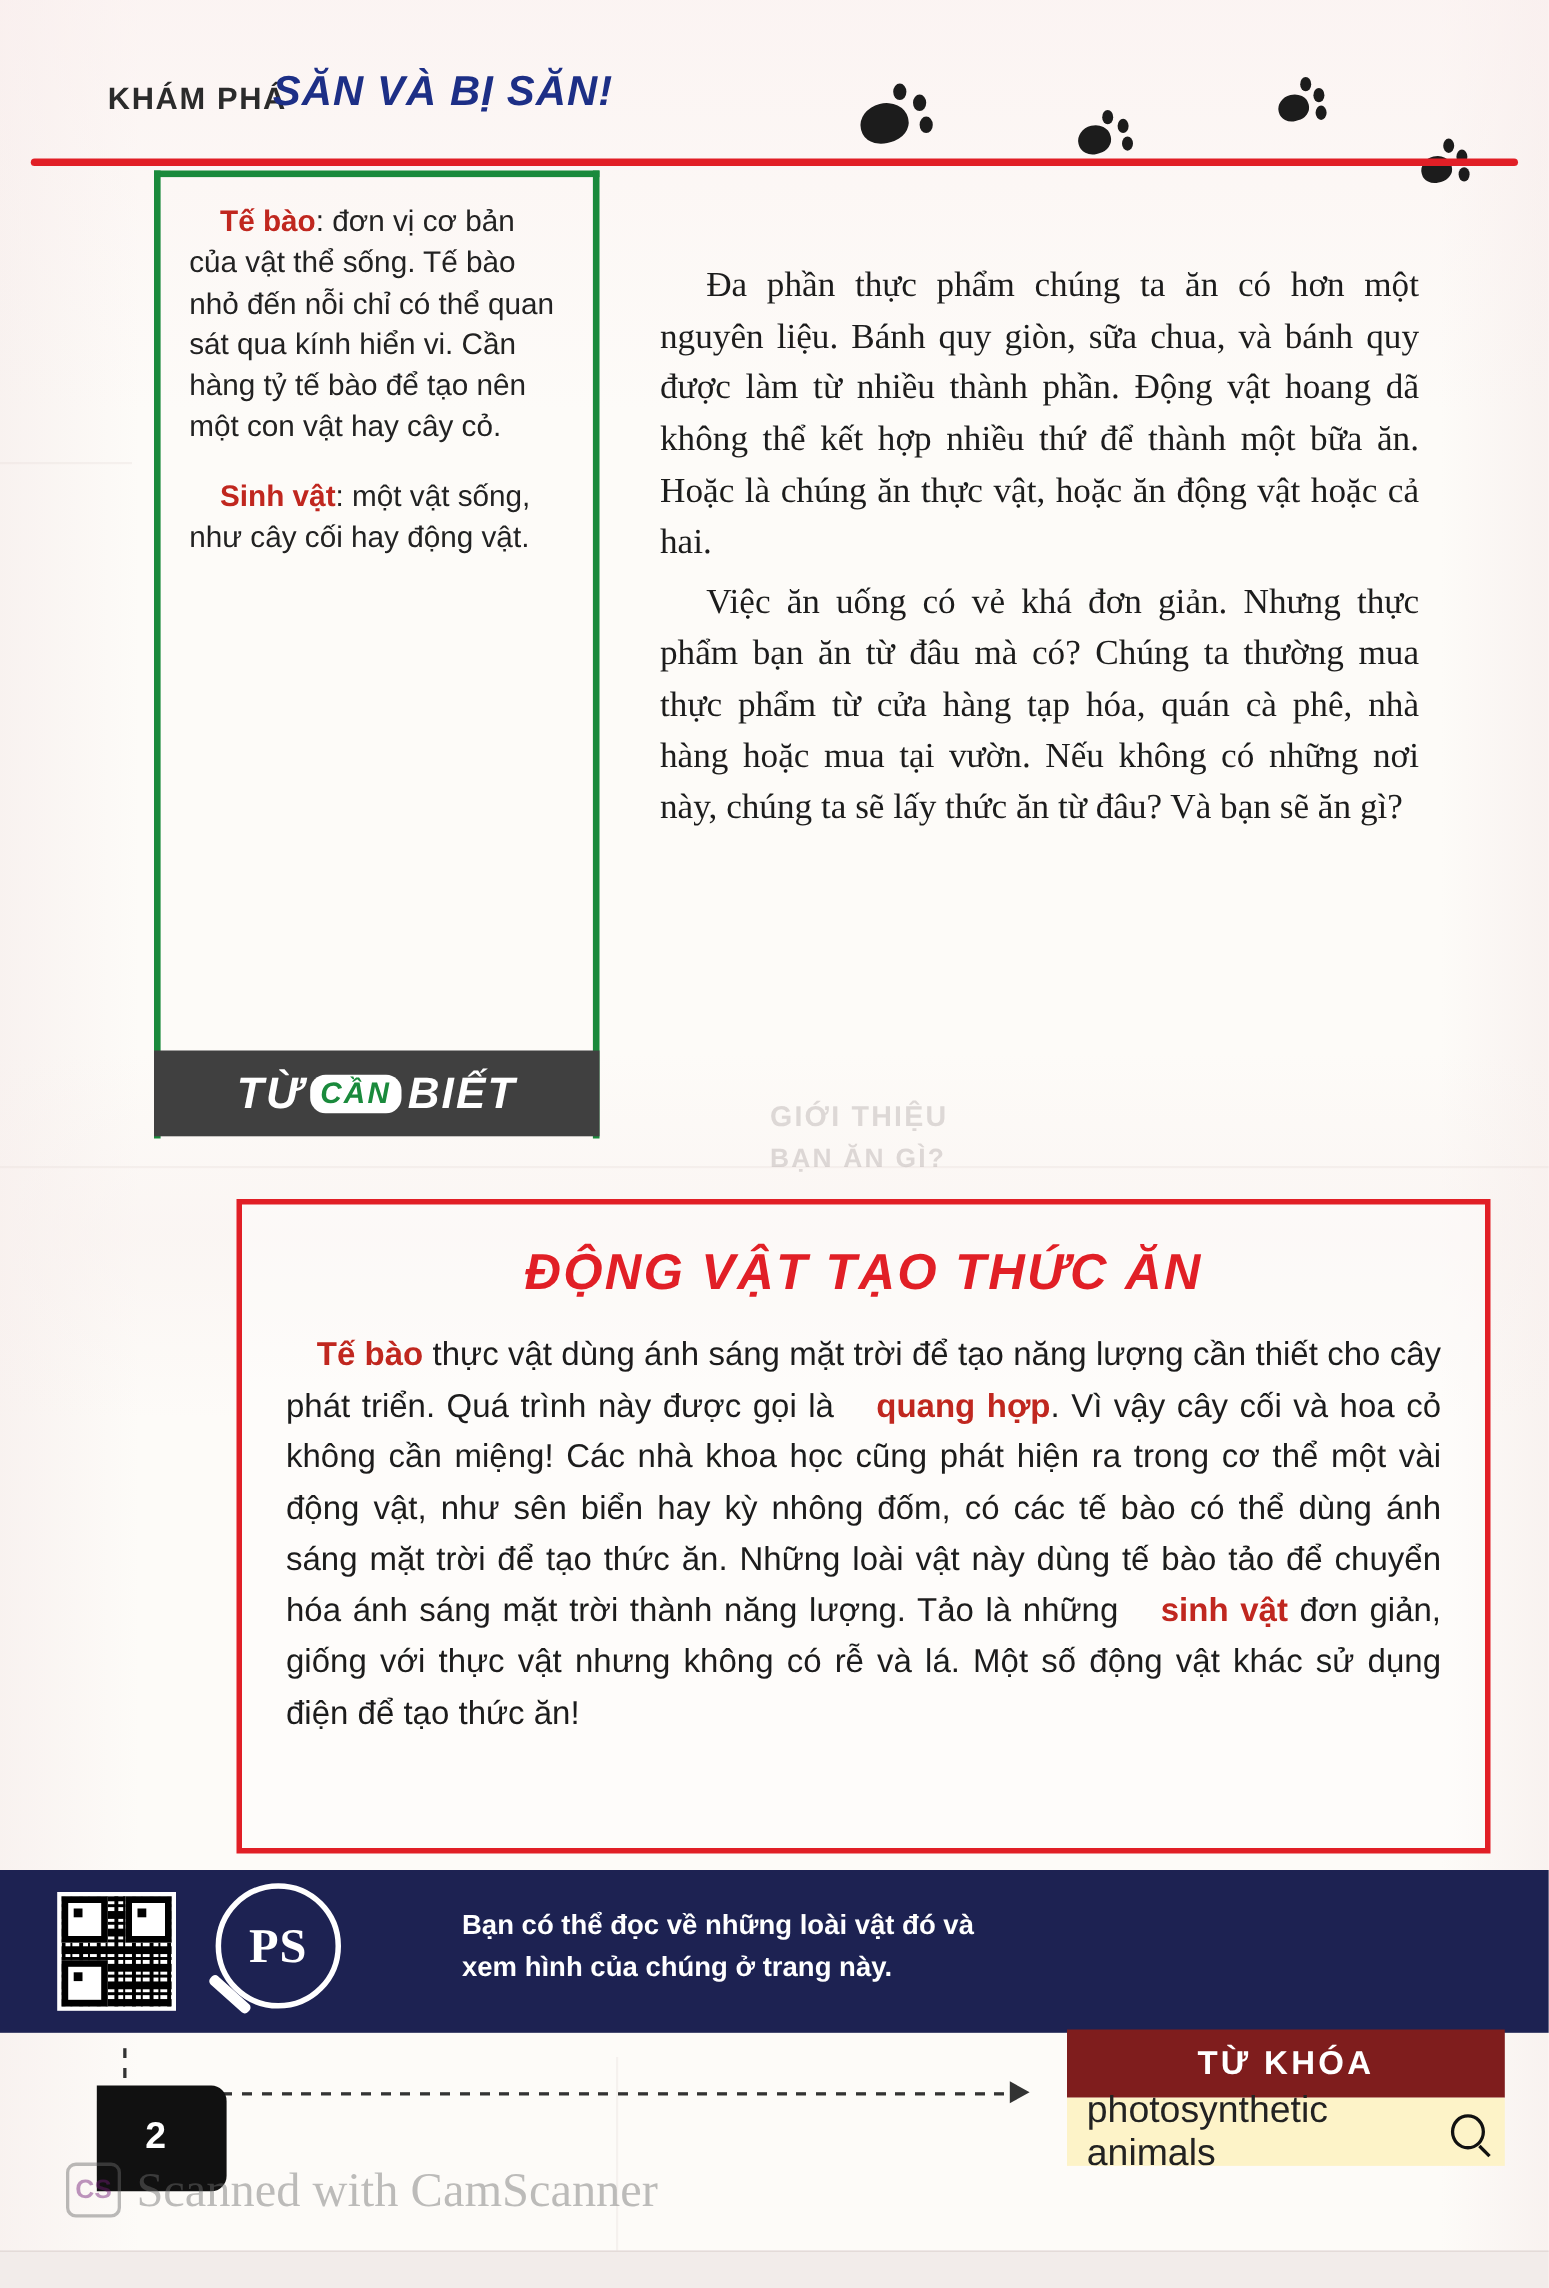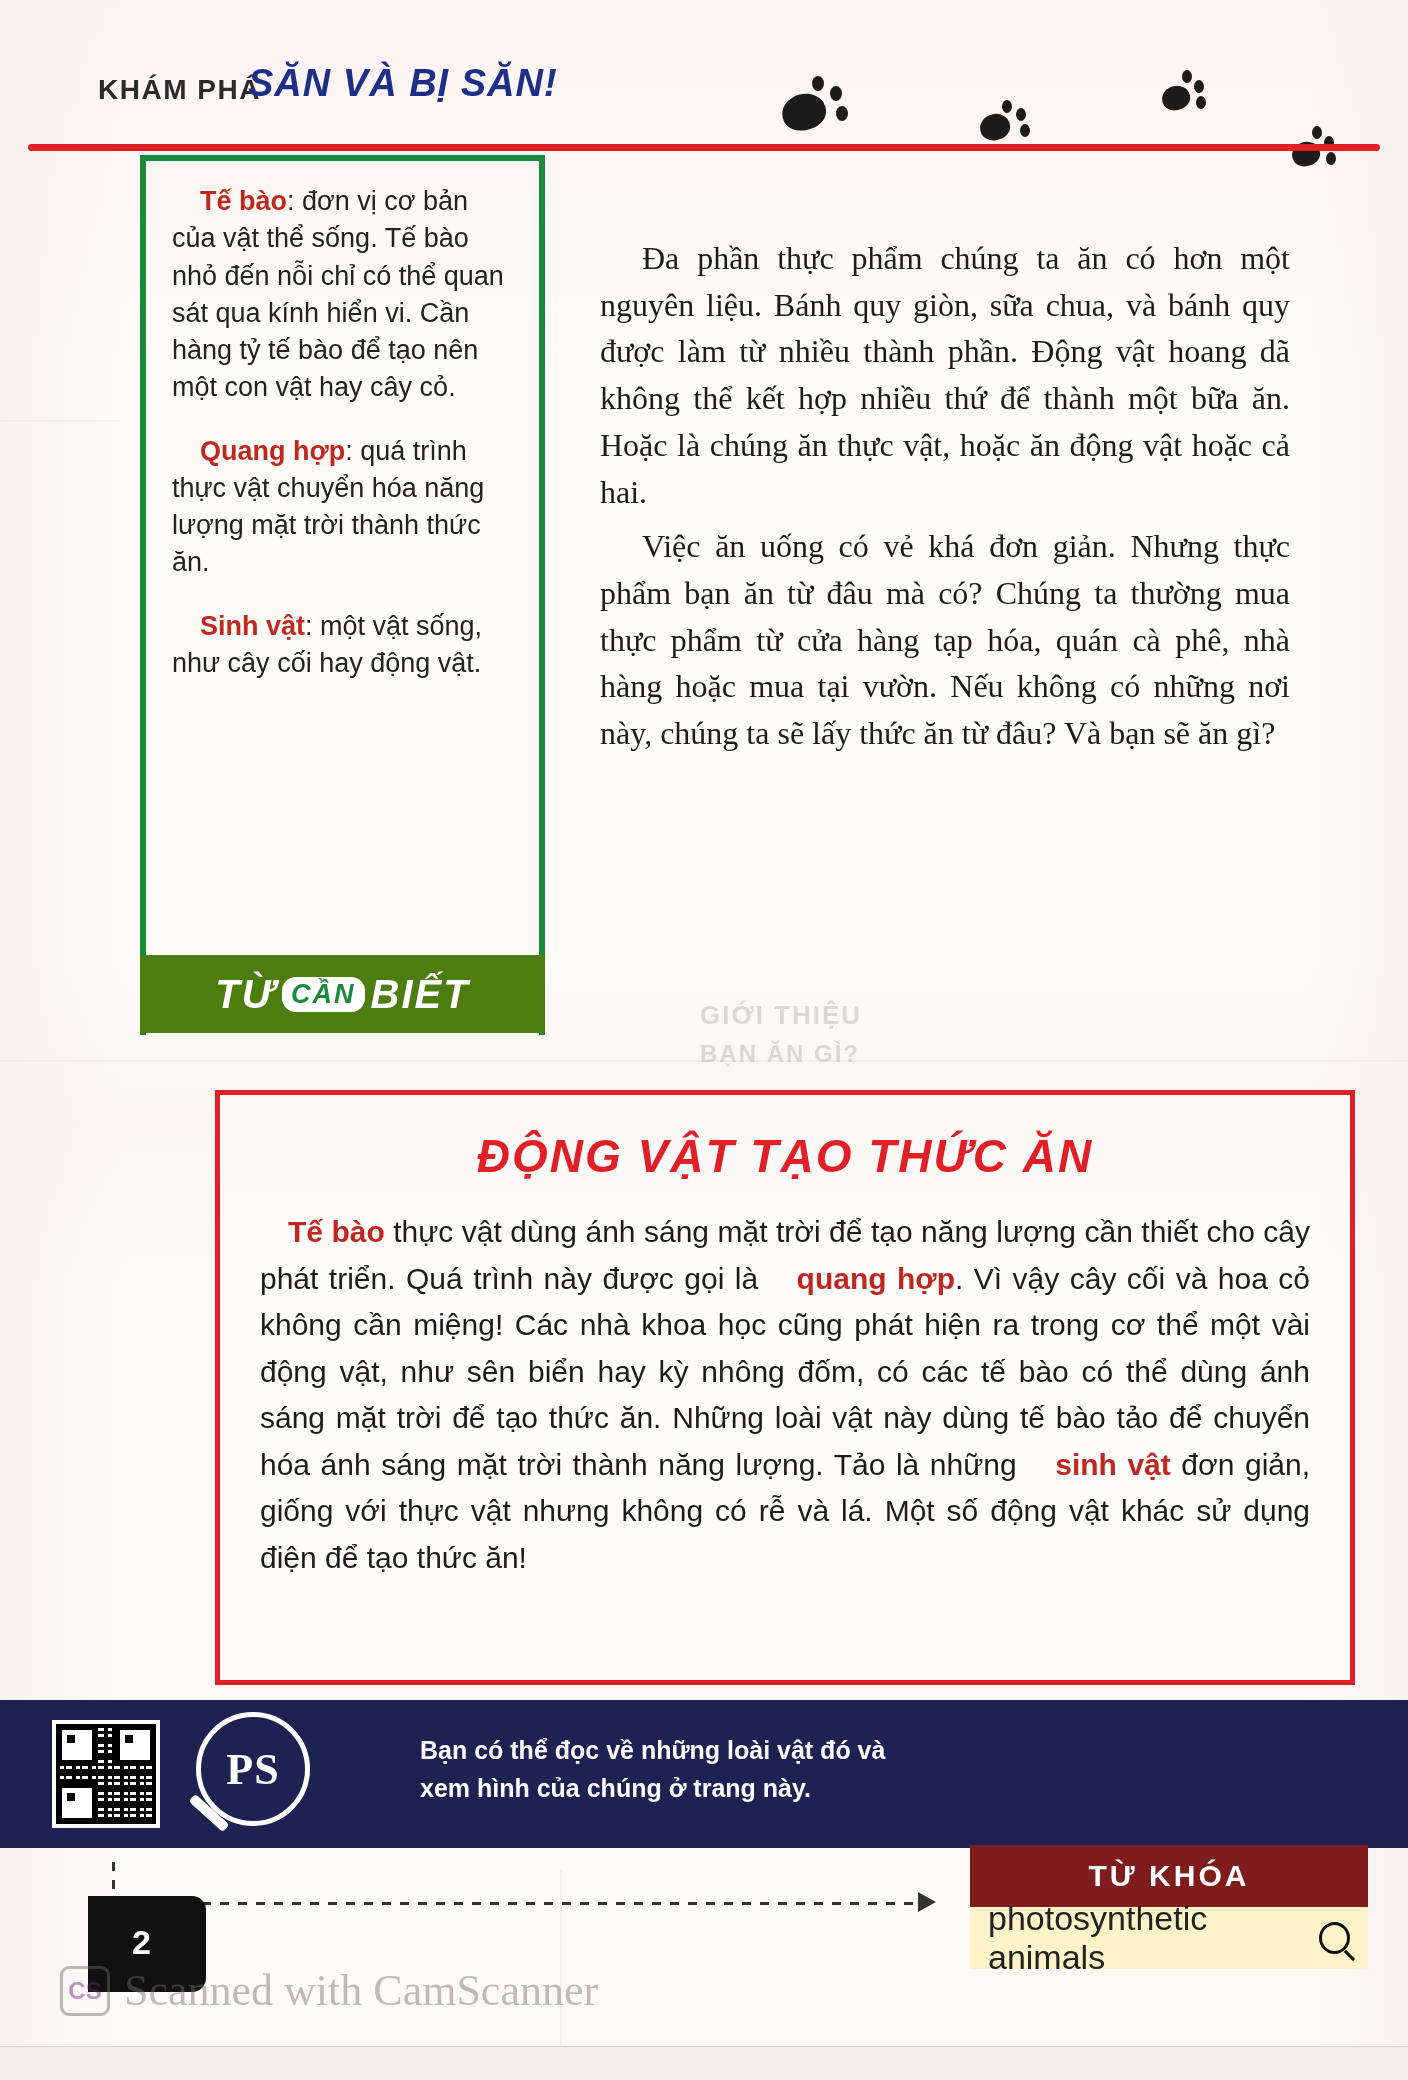--- a/index.html
+++ b/index.html
@@ -113,21 +113,21 @@
   }
   .term {
     color: #c0271f;
     font-weight: bold;
     margin-left: 28px;
   }
   .tu-can-biet {
     position: absolute;
     left: 140px; top: 955px;
     width: 405px; height: 78px;
-    background: #4d7c0f;
+    background: #404040;
     color: #fff;
     display: flex;
     align-items: center;
     justify-content: center;
     font-family: "Liberation Sans", sans-serif;
     font-weight: bold;
     font-style: italic;
     font-size: 40px;
     letter-spacing: 2px;
   }
@@ -430,23 +430,20 @@
     </div>
 
     <div class="header-rule"></div>
   </div>
 
   <div class="info-box">
     <p>
       <span class="term">Tế bào</span><span>: đơn vị cơ bản của vật thể sống. Tế bào nhỏ đến nỗi chỉ có thể quan sát qua kính hiển vi. Cần hàng tỷ tế bào để tạo nên một con vật hay cây cỏ.</span>
     </p>
     <p>
-      <span class="term">Quang hợp</span><span>: quá trình thực vật chuyển hóa năng lượng mặt trời thành thức ăn.</span>
-    </p>
-    <p>
       <span class="term">Sinh vật</span><span>: một vật sống, như cây cối hay động vật.</span>
     </p>
   </div>
   <div class="tu-can-biet">
     <span>TỪ</span>
     <span class="small">CẦN</span>
     <span>BIẾT</span>
   </div>
 
   <div class="ghost" style="left:700px;top:1000px;font-size:26px;">GIỚI THIỆU</div>

